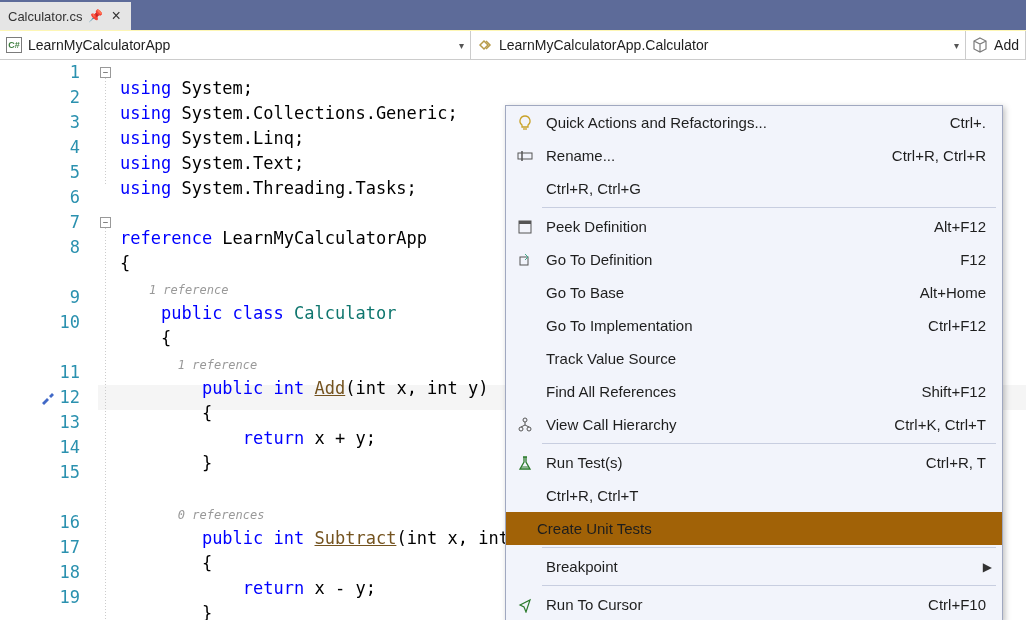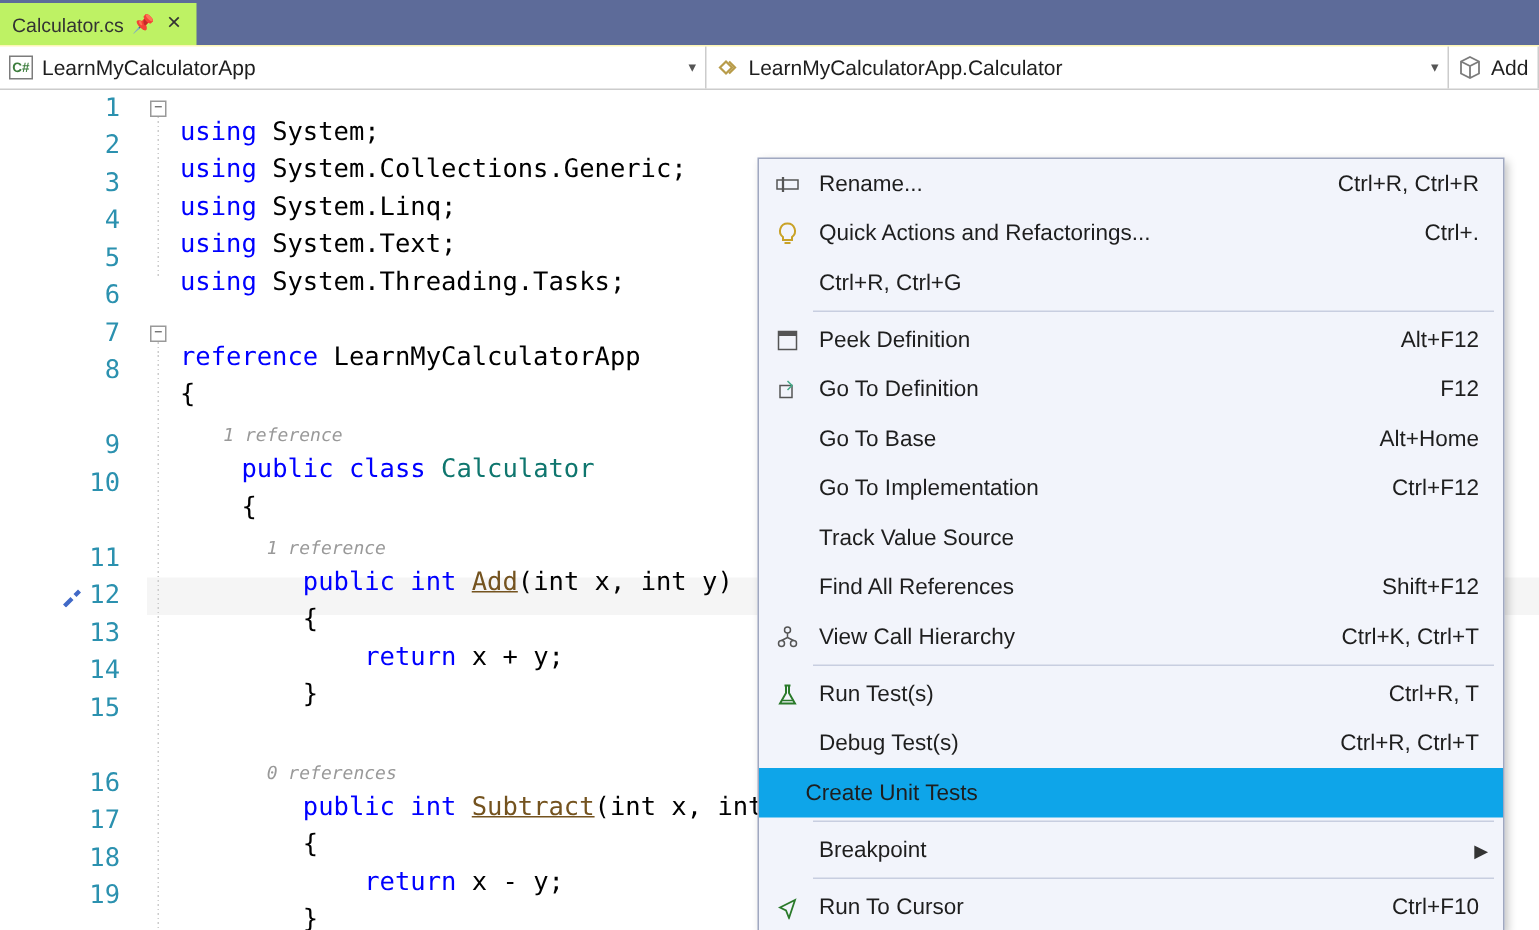--- a/index.html
+++ b/index.html
@@ -1,20 +1,20 @@
 <!DOCTYPE html>
 <html><head>
 <meta charset="utf-8">
 <style>
 * { box-sizing: border-box; margin: 0; padding: 0; }
 body { font-family: "Segoe UI", sans-serif; font-size: 14px; background: #5d6b99; width: 1026px; height: 620px; overflow: hidden; position: relative; }
 
 
 .tab-bar { background: #5d6b99; height: 30px; display: flex; align-items: flex-end; padding-left: 0; }
-.tab { background: #bef264; height: 28px; display: flex; align-items: center; padding: 0 8px; gap: 6px; font-size: 13px; color: #333; }
+.tab { background: #e5e5e5; height: 28px; display: flex; align-items: center; padding: 0 8px; gap: 6px; font-size: 13px; color: #333; }
 .tab .pin { color: #555; font-size: 12px; }
 .tab .close { color: #333; font-size: 16px; cursor: pointer; padding: 0 2px; }
 
 
 .dropdown-row { background: #fff; height: 30px; display: flex; border-top: 1px solid #fdf6b5; border-bottom: 1px solid #ccc; }
 .dropdown { flex: 1; display: flex; align-items: center; padding: 0 6px; border-right: 1px solid #ccc; gap: 6px; color: #1e1e1e; font-size: 14px; position: relative; }
 .dropdown .icon-box { width: 16px; height: 16px; display: inline-flex; align-items: center; justify-content: center; border: 1px solid #7c7c7c; font-size: 9px; font-weight: bold; color: #3d7d3d; background: #fff; }
 .dropdown .meth-icon { width: 16px; height: 16px; }
 .dropdown .chev { position: absolute; right: 6px; color: #555; font-size: 10px; }
 .dropdown.last { flex: 0 0 55px; }
@@ -38,21 +38,21 @@
 .meth { color: #74531f; }
 .punct { color: #000; }
 
 .screwdriver { position: absolute; left: 40px; width: 16px; height: 16px; color: #4169c7; font-size: 14px; }
 
 .highlight-line { background: #f5f5f5; position: absolute; left: 0; right: 0; height: 25px; z-index: 0; }
 
 
 .ctx-menu { position: absolute; left: 505px; top: 105px; width: 498px; background: #f2f4fb; border: 1px solid #a0a8c0; box-shadow: 2px 2px 6px rgba(0,0,0,0.25); font-size: 15px; color: #1e1e1e; z-index: 100; }
 .ctx-item { display: flex; align-items: center; height: 33px; padding: 0 10px 0 40px; position: relative; }
-.ctx-item.selected { background: #0ea5e9; padding-left: 31px; }
+.ctx-item.selected { background: #a16207; padding-left: 31px; }
 .ctx-item .mi-icon { position: absolute; left: 10px; width: 18px; height: 18px; display: flex; align-items: center; justify-content: center; color: #555; }
 .ctx-item .label { flex: 1; }
 .ctx-item .shortcut { color: #1e1e1e; margin-right: 6px; }
 .ctx-item .arrow { color: #333; font-size: 12px; }
 .ctx-sep { height: 1px; background: #c8cee0; margin: 2px 6px 2px 36px; }
 
 svg { display: block; }
 </style>
 </head>
 <body>
@@ -152,36 +152,36 @@
     <div class="line">        <span class="punct">{</span></div>
     <div class="line">            <span class="kw">return</span><span class="ident"> x - y;</span></div>
     <div class="line">        <span class="punct">}</span></div>
   </div>
 </div>
 
 <div class="ctx-menu" id="ctx-menu">
     <div class="ctx-item">
       <span class="mi-icon">
         <svg width="16" height="16" viewBox="0 0 16 16">
+          <path d="M8 1a5 5 0 0 0-3 9v2h6v-2a5 5 0 0 0-3-9z" fill="none" stroke="#c9a227" stroke-width="1.3"></path>
+          <path d="M6 14h4" stroke="#c9a227" stroke-width="1.3"></path>
+        </svg>
+      </span>
+      <span class="label">Quick Actions and Refactorings...</span>
+      <span class="shortcut">Ctrl+.</span>
+    </div>
+    <div class="ctx-item">
+      <span class="mi-icon">
+        <svg width="16" height="16" viewBox="0 0 16 16">
           <rect x="1" y="5" width="14" height="6" fill="none" stroke="#555"></rect>
           <path d="M5 3v10" stroke="#555" stroke-width="1.5"></path>
         </svg>
       </span>
       <span class="label">Rename...</span>
       <span class="shortcut">Ctrl+R, Ctrl+R</span>
-    </div>
-    <div class="ctx-item">
-      <span class="mi-icon">
-        <svg width="16" height="16" viewBox="0 0 16 16">
-          <path d="M8 1a5 5 0 0 0-3 9v2h6v-2a5 5 0 0 0-3-9z" fill="none" stroke="#c9a227" stroke-width="1.3"></path>
-          <path d="M6 14h4" stroke="#c9a227" stroke-width="1.3"></path>
-        </svg>
-      </span>
-      <span class="label">Quick Actions and Refactorings...</span>
-      <span class="shortcut">Ctrl+.</span>
     </div>
     <div class="ctx-item">
       <span class="mi-icon"></span>
       <span class="shortcut">Ctrl+R, Ctrl+G</span>
     </div>
     <div class="ctx-sep"></div>
     <div class="ctx-item">
       <span class="mi-icon">
         <svg width="16" height="16" viewBox="0 0 16 16">
           <rect x="2" y="2" width="12" height="12" fill="none" stroke="#555"></rect>
@@ -238,21 +238,20 @@
         <svg width="16" height="16" viewBox="0 0 16 16">
           <path d="M6 2h4M7 2v5l-4 7h10l-4-7V2" fill="none" stroke="#2a7a2a" stroke-width="1.3"></path>
           <path d="M4 12h8" stroke="#2a7a2a"></path>
         </svg>
       </span>
       <span class="label">Run Test(s)</span>
       <span class="shortcut">Ctrl+R, T</span>
     </div>
     <div class="ctx-item">
       <span class="mi-icon"></span>
-      <span class="label">Debug Test(s)</span>
       <span class="shortcut">Ctrl+R, Ctrl+T</span>
     </div>
     <div class="ctx-item selected">
       <span class="mi-icon"></span>
       <span class="label">Create Unit Tests</span>
     </div>
     <div class="ctx-sep"></div>
     <div class="ctx-item">
       <span class="mi-icon"></span>
       <span class="label">Breakpoint</span>

